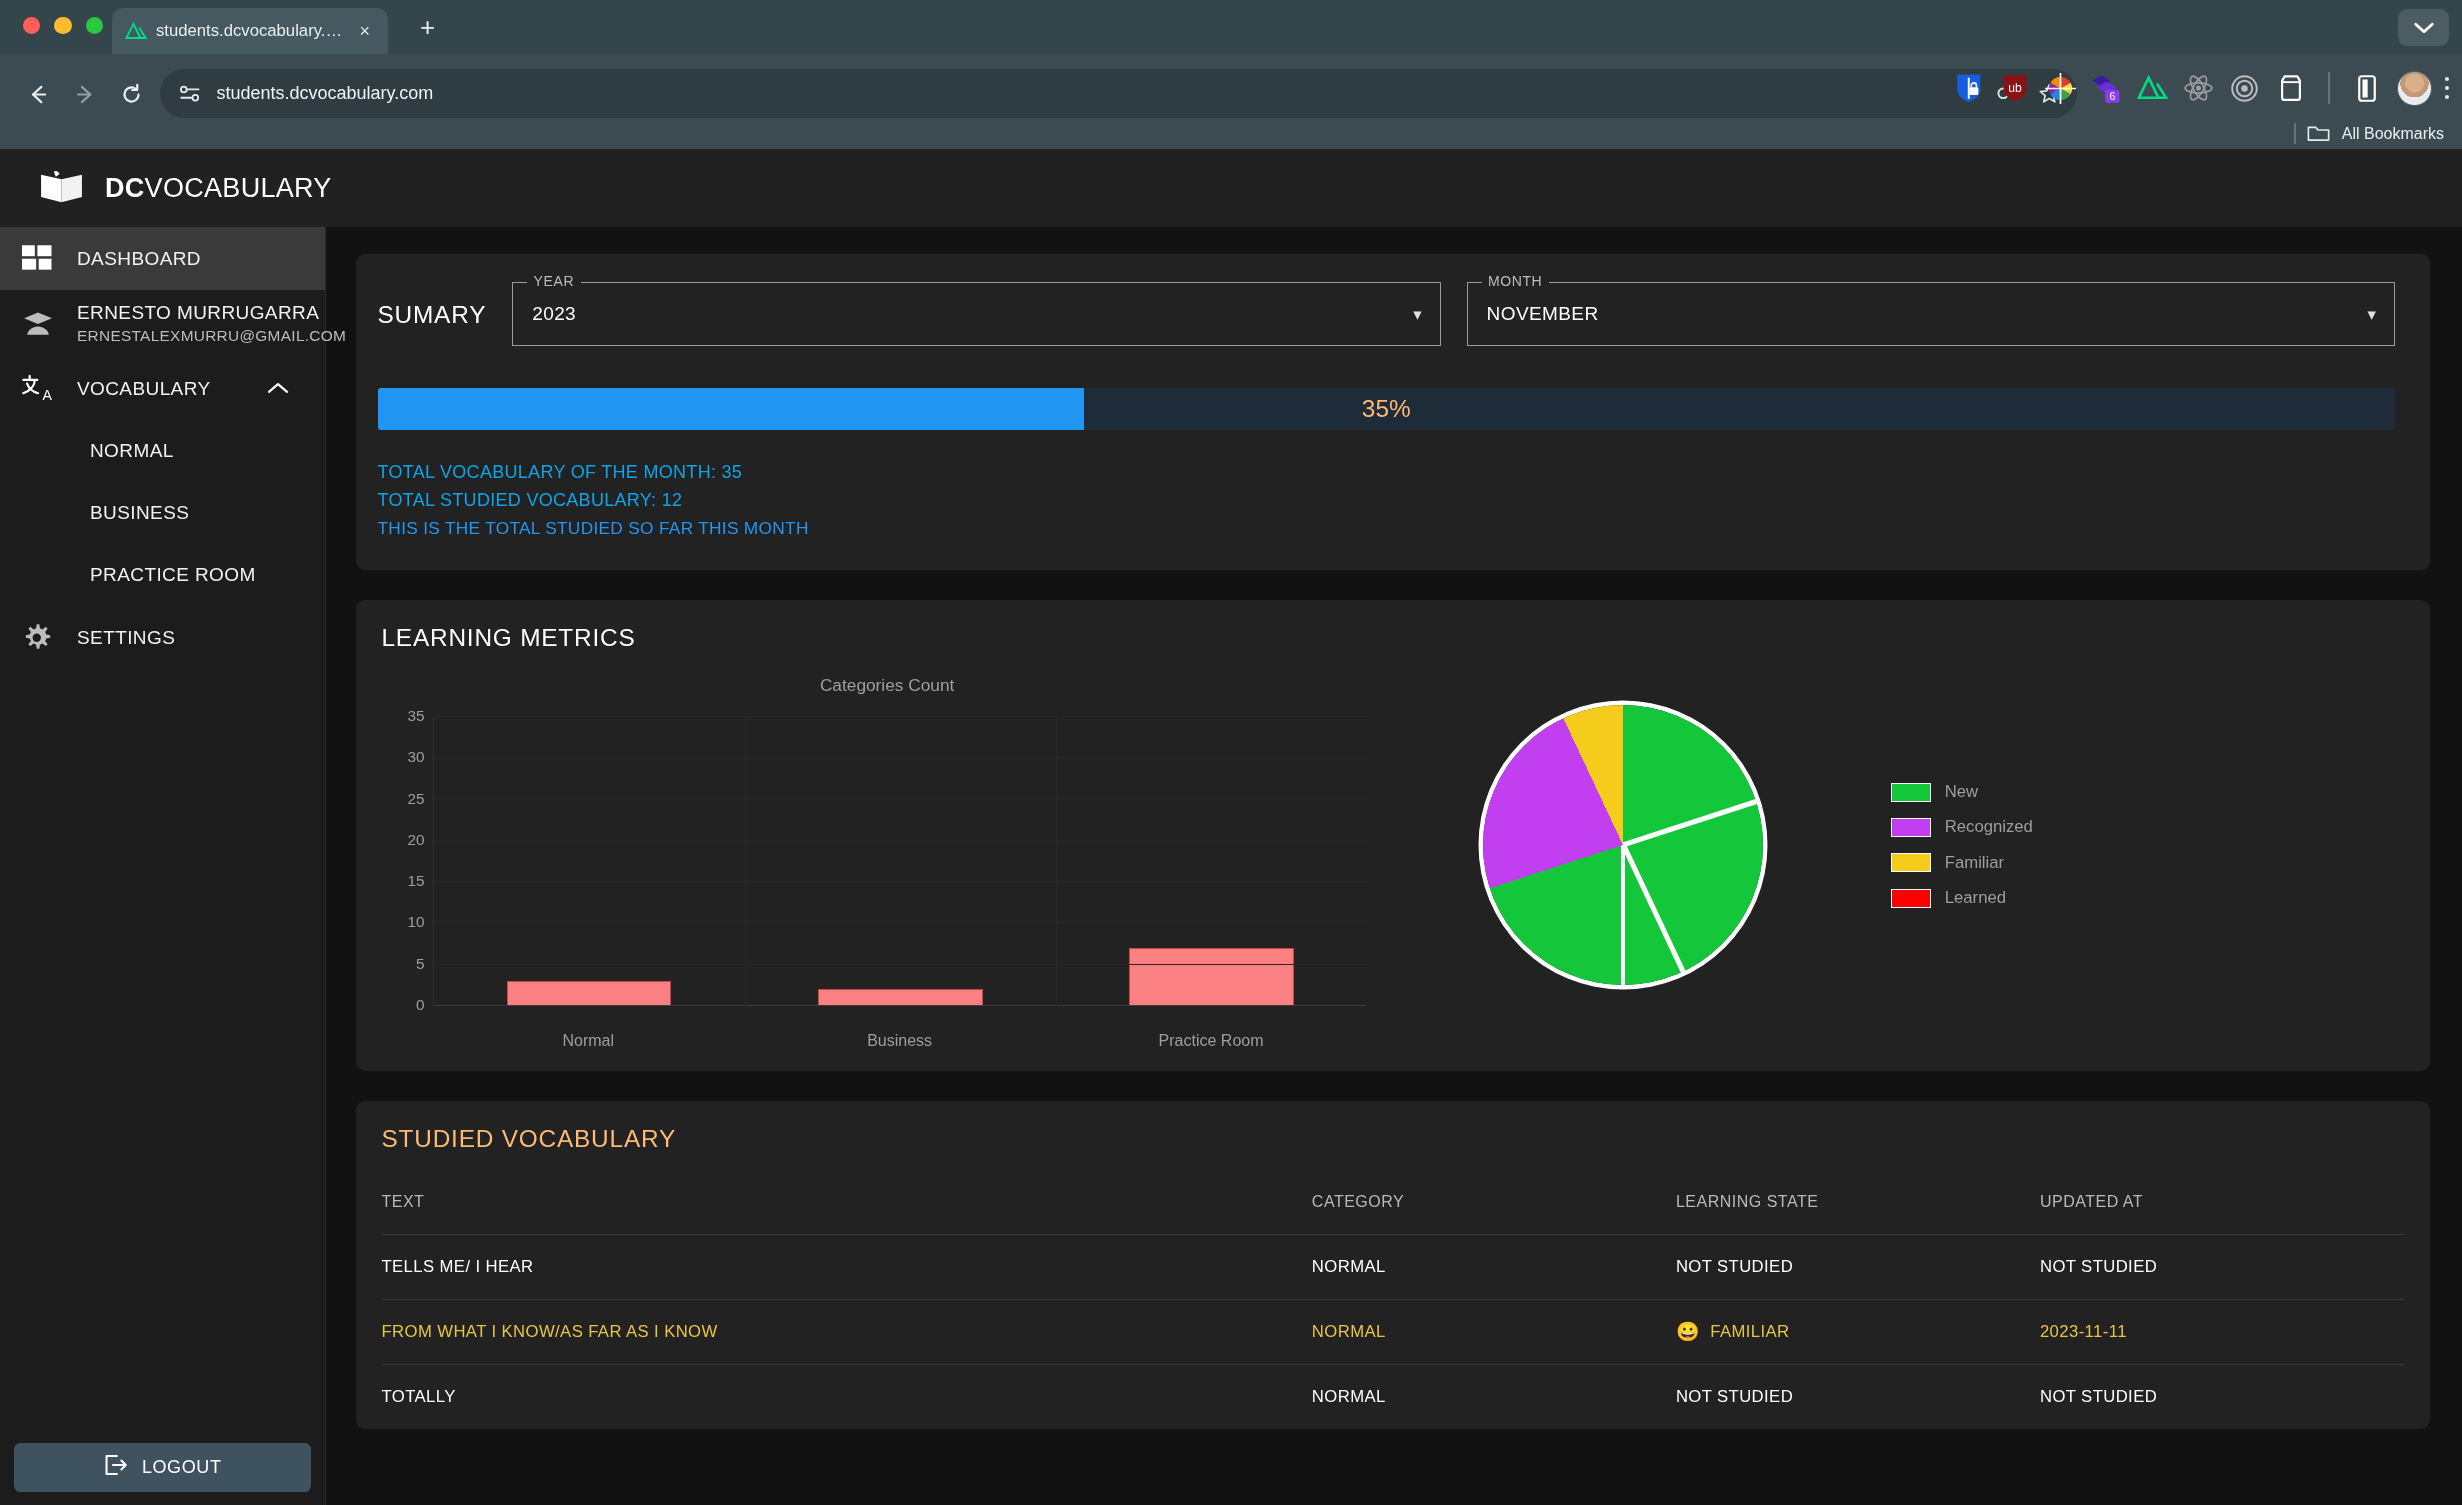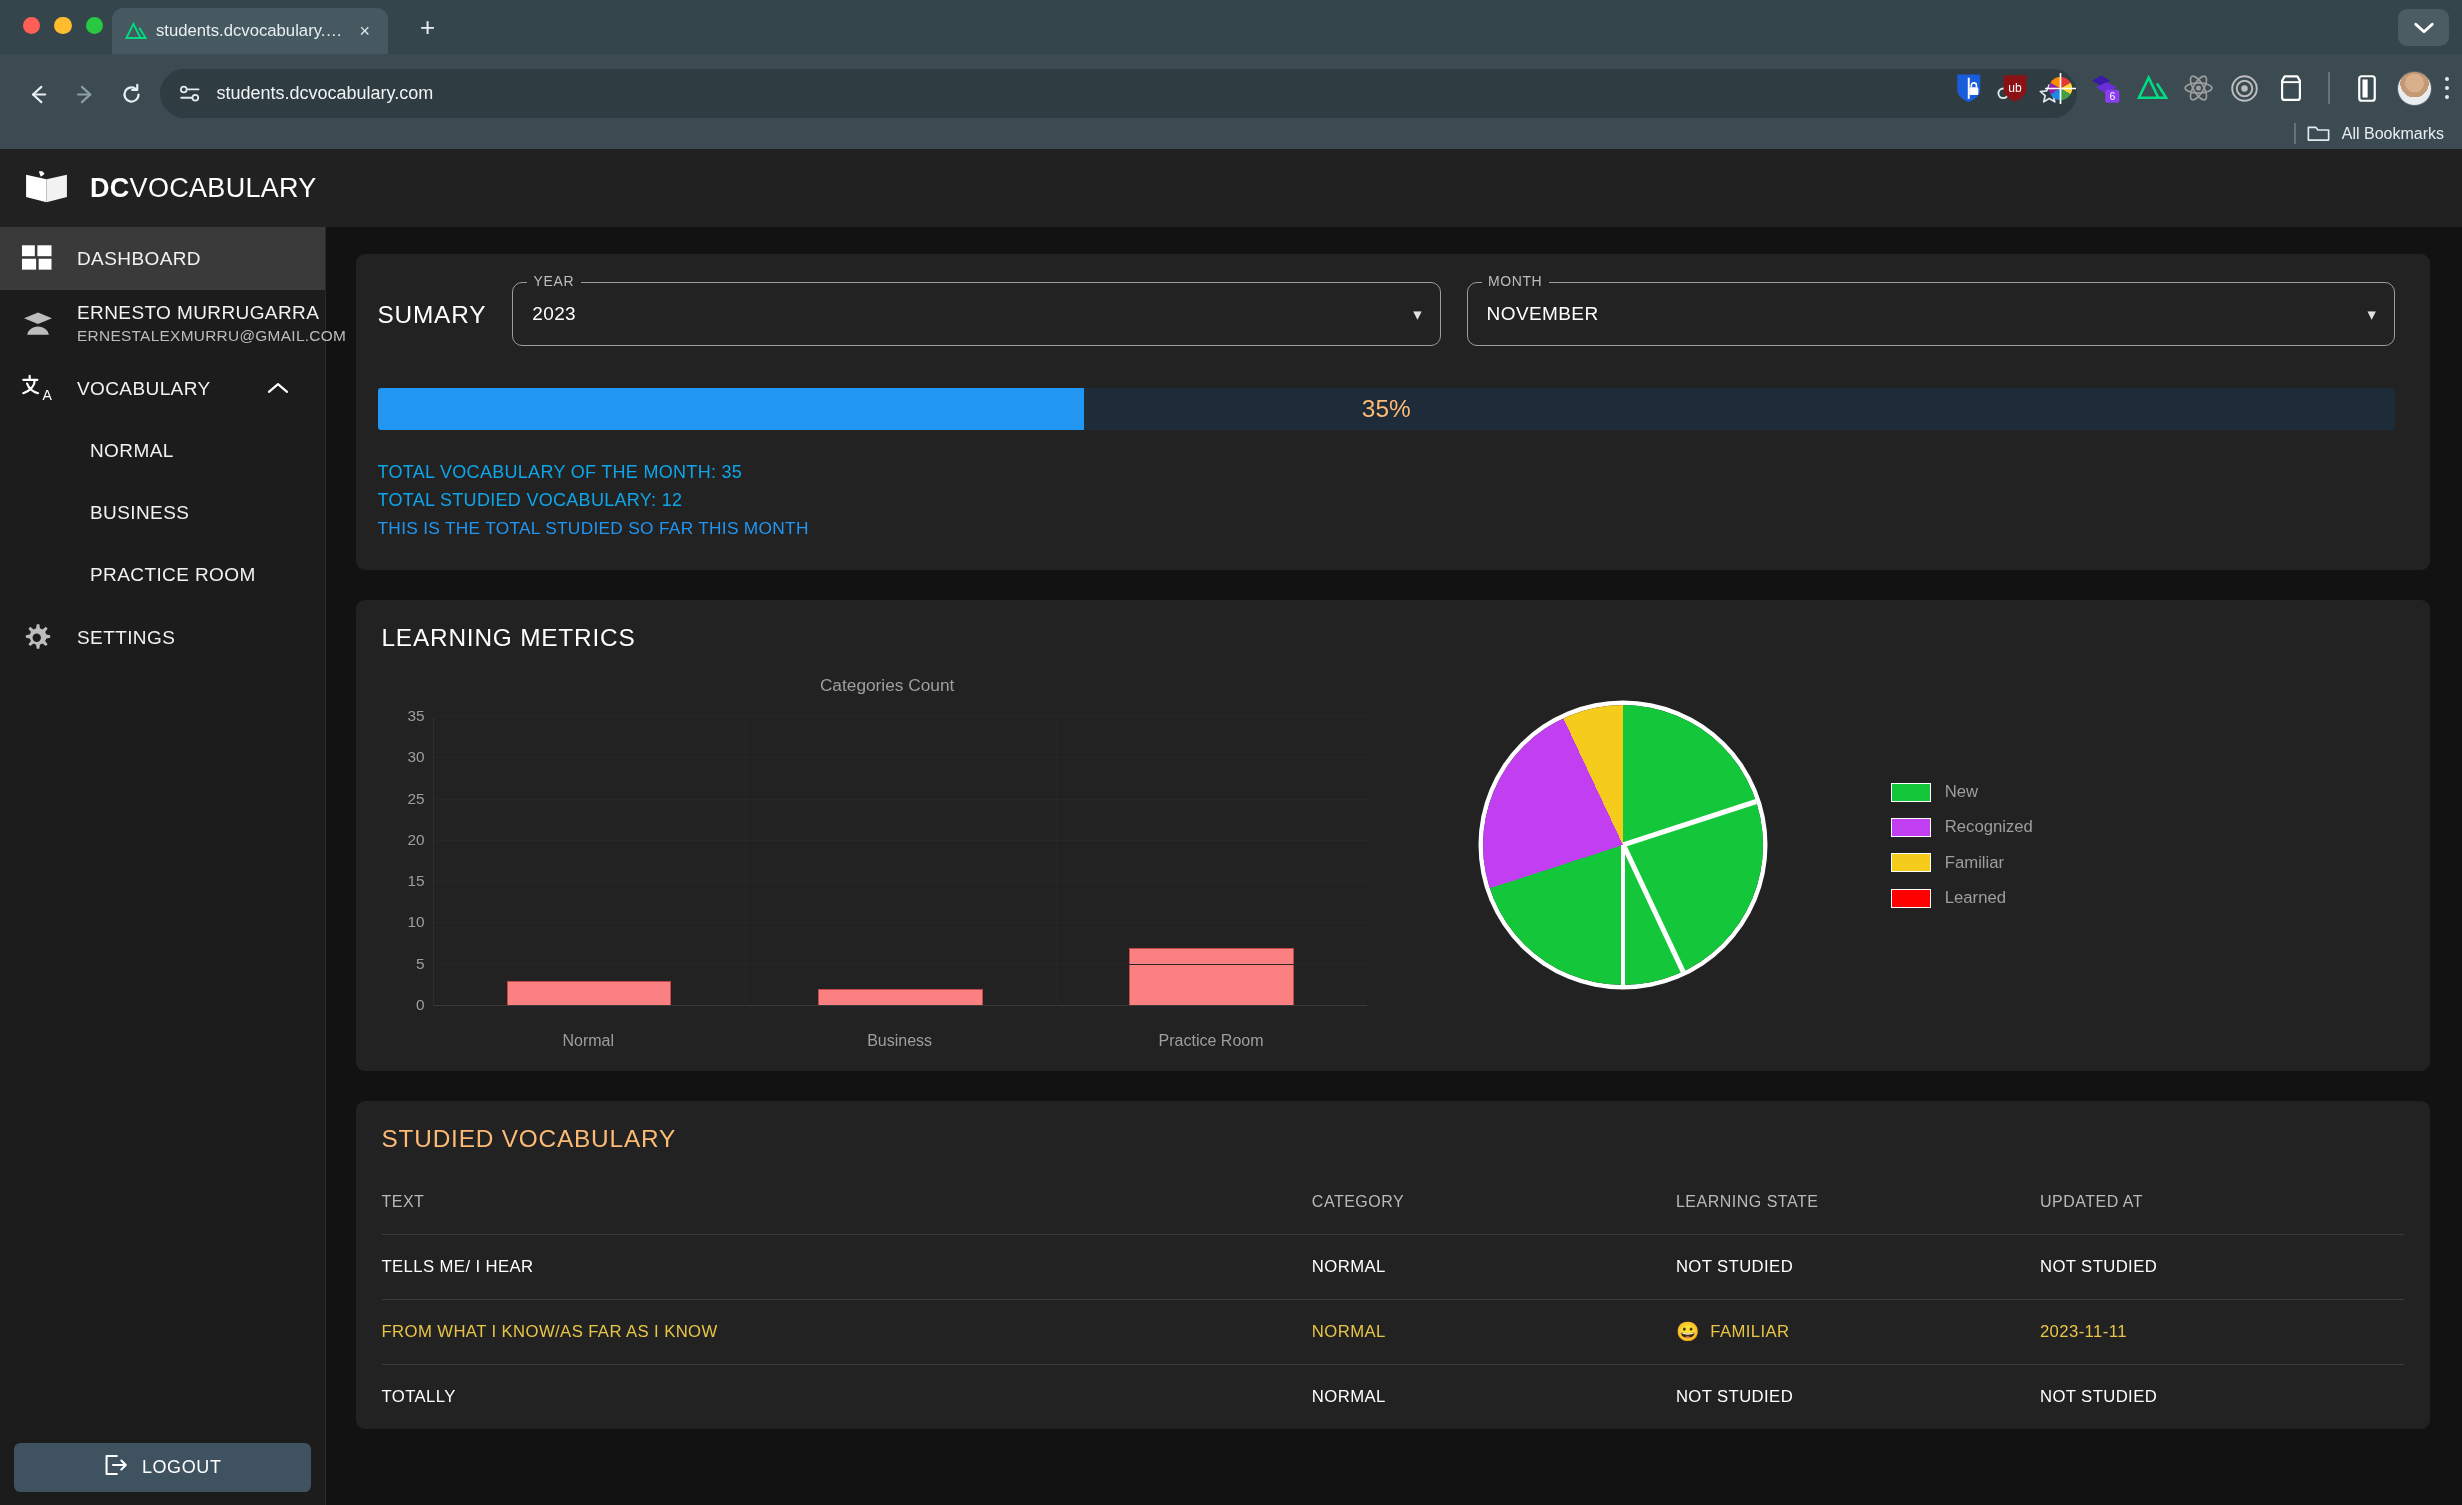--- a/index.html
+++ b/index.html
@@ -56,21 +56,21 @@
 
   .bookmarkbar { position:absolute; bottom:0; left:0; right:0; height:31px;
                  display:flex; align-items:center; justify-content:flex-end; padding-right:18px; gap:11.5px; }
   .bm-sep { width:1.9px; height:20.5px; background:#62737a; }
   .bm-label { color:#e8eef0; font-size:16px; }
 
   
   .app { position:relative; width:2462px; height:1357px; background:#121212; }
 
   .appbar { height:78px; background:#212121; display:flex; align-items:center;
-            padding-left:22px; gap:19px; }
+            padding-left:37px; gap:19px; }
   .logo-txt { font-size:27px; color:#fff; letter-spacing:0.3px; }
   .logo-txt b { font-weight:bold; }
   .logo-txt span { font-weight:400; }
 
   .body-row { display:flex; height:1279px; }
 
   
   .sidebar { width:326px; background:#1c1c1c; position:relative; flex:0 0 326px;
              border-right:1.3px solid #2a2a2a; }
   .side-item { display:flex; align-items:center; height:63px; padding-left:22px; gap:0;
@@ -90,21 +90,21 @@
   
   .main { flex:1 1 auto; background:#121212; padding:27px 32px 0 29.5px; overflow:hidden; }
   .card { background:#222222; border-radius:9px; margin-bottom:29.5px; padding:0; }
 
   
   .sum-card { padding:28px 35px 28px 22px; }
   .sum-top { display:flex; align-items:flex-start; gap:26px; }
   .sum-title { color:#fff; font-size:24.4px; letter-spacing:0.8px; padding-top:19px;
                white-space:nowrap; }
   .field { position:relative; flex:1 1 0; height:64px; border:1.3px solid #9c9c9c;
-           border-radius:10px; display:flex; align-items:center; padding:0 19px; cursor:pointer; }
+           border-radius:0; display:flex; align-items:center; padding:0 19px; cursor:pointer; }
   .field-legend { position:absolute; top:-9.6px; left:14px; background:#222222; padding:0 6.4px;
                   color:#bdbdbd; font-size:14px; letter-spacing:0.6px; }
   .field-val { color:#ffffff; font-size:19px; letter-spacing:0.4px; }
   .field-arrow { position:absolute; right:18px; top:50%; transform:translateY(-50%);
                  color:#e0e0e0; font-size:16.7px; }
 
   .progress { margin-top:42px; height:42px; border-radius:3.2px; background:#1e2c3a;
               position:relative; overflow:hidden; }
   .progress-fill { position:absolute; left:0; top:0; bottom:0; background:#2196f3; }
   .progress-label { position:absolute; inset:0; display:flex; align-items:center;

